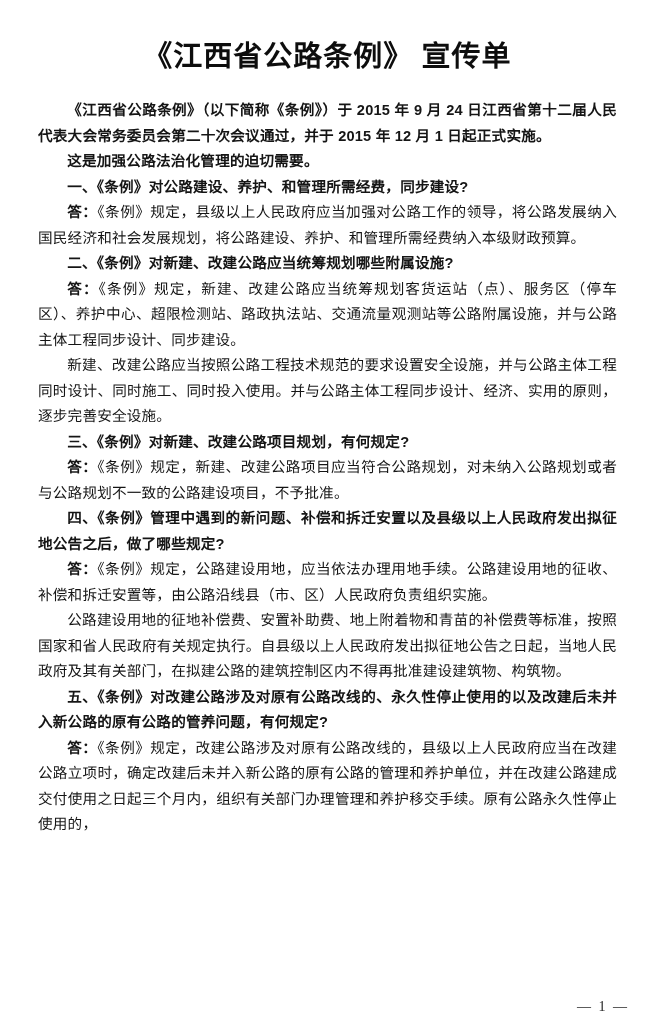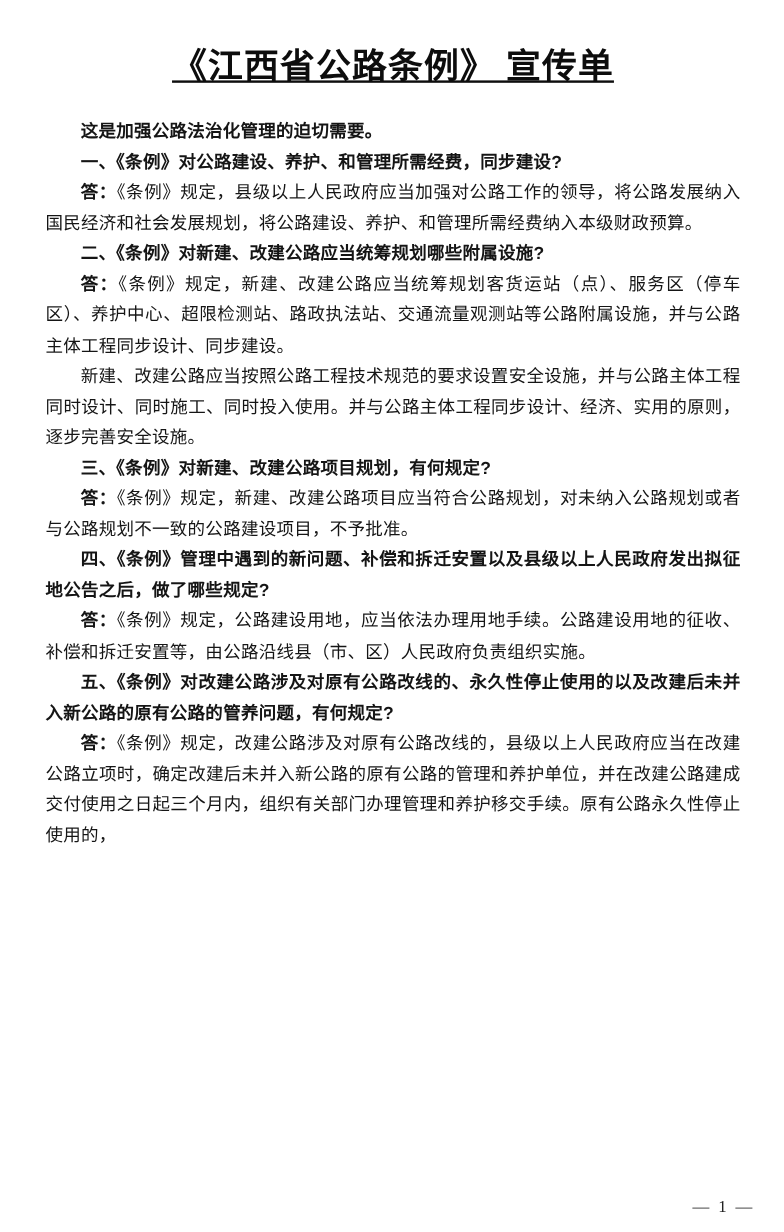--- a/index.html
+++ b/index.html
@@ -20,21 +20,20 @@
   }
   .doc-title {
     margin: 4px 0 20px 0;
     text-align: center;
     font-family: "Liberation Serif", "DejaVu Serif", serif;
     font-weight: bold;
     font-size: 29px;
     line-height: 44px;
     letter-spacing: 1px;
     color: #0d0d0d;
-    text-decoration: underline;
   }
   .body-text p {
     margin: 0;
     text-align: justify;
     text-indent: 2em;
     font-size: 14.6px;
     line-height: 25.5px;
     letter-spacing: 0.2px;
     color: #151515;
   }
@@ -63,34 +62,36 @@
 </style>
 </head>
 <body>
 
 <div class="page">
 
   <h1 class="doc-title">《江西省公路条例》 宣传单</h1>
 
   <div class="body-text">
 
+    <p class="hei">《江西省公路条例》（以下简称《条例》）于 2015 年 9 月 24 日江西省第十二届人民代表大会常务委员会第二十次会议通过，并于 2015 年 12 月 1 日起正式实施。</p>
     <p class="hei">这是加强公路法治化管理的迫切需要。</p>
 
     <p class="hei">一、《条例》对公路建设、养护、和管理所需经费，同步建设?</p>
     <p class="song"><span class="ans-label">答：</span><span>《条例》规定，县级以上人民政府应当加强对公路工作的领导，将公路发展纳入国民经济和社会发展规划，将公路建设、养护、和管理所需经费纳入本级财政预算。</span></p>
 
     <p class="hei">二、《条例》对新建、改建公路应当统筹规划哪些附属设施?</p>
     <p class="song"><span class="ans-label">答：</span><span>《条例》规定，新建、改建公路应当统筹规划客货运站（点）、服务区（停车区）、养护中心、超限检测站、路政执法站、交通流量观测站等公路附属设施，并与公路主体工程同步设计、同步建设。</span></p>
     <p class="song">新建、改建公路应当按照公路工程技术规范的要求设置安全设施，并与公路主体工程同时设计、同时施工、同时投入使用。并与公路主体工程同步设计、经济、实用的原则，逐步完善安全设施。</p>
 
     <p class="hei">三、《条例》对新建、改建公路项目规划，有何规定?</p>
     <p class="song"><span class="ans-label">答：</span><span>《条例》规定，新建、改建公路项目应当符合公路规划，对未纳入公路规划或者与公路规划不一致的公路建设项目，不予批准。</span></p>
 
     <p class="hei">四、《条例》管理中遇到的新问题、补偿和拆迁安置以及县级以上人民政府发出拟征地公告之后，做了哪些规定?</p>
     <p class="song"><span class="ans-label">答：</span><span>《条例》规定，公路建设用地，应当依法办理用地手续。公路建设用地的征收、补偿和拆迁安置等，由公路沿线县（市、区）人民政府负责组织实施。</span></p>
+    <p class="song">公路建设用地的征地补偿费、安置补助费、地上附着物和青苗的补偿费等标准，按照国家和省人民政府有关规定执行。自县级以上人民政府发出拟征地公告之日起，当地人民政府及其有关部门，在拟建公路的建筑控制区内不得再批准建设建筑物、构筑物。</p>
 
     <p class="hei">五、《条例》对改建公路涉及对原有公路改线的、永久性停止使用的以及改建后未并入新公路的原有公路的管养问题，有何规定?</p>
     <p class="song"><span class="ans-label">答：</span><span>《条例》规定，改建公路涉及对原有公路改线的，县级以上人民政府应当在改建公路立项时，确定改建后未并入新公路的原有公路的管理和养护单位，并在改建公路建成交付使用之日起三个月内，组织有关部门办理管理和养护移交手续。原有公路永久性停止使用的，</span></p>
 
   </div>
 
   <div class="page-footer">— 1 —</div>
 
 </div>
 

